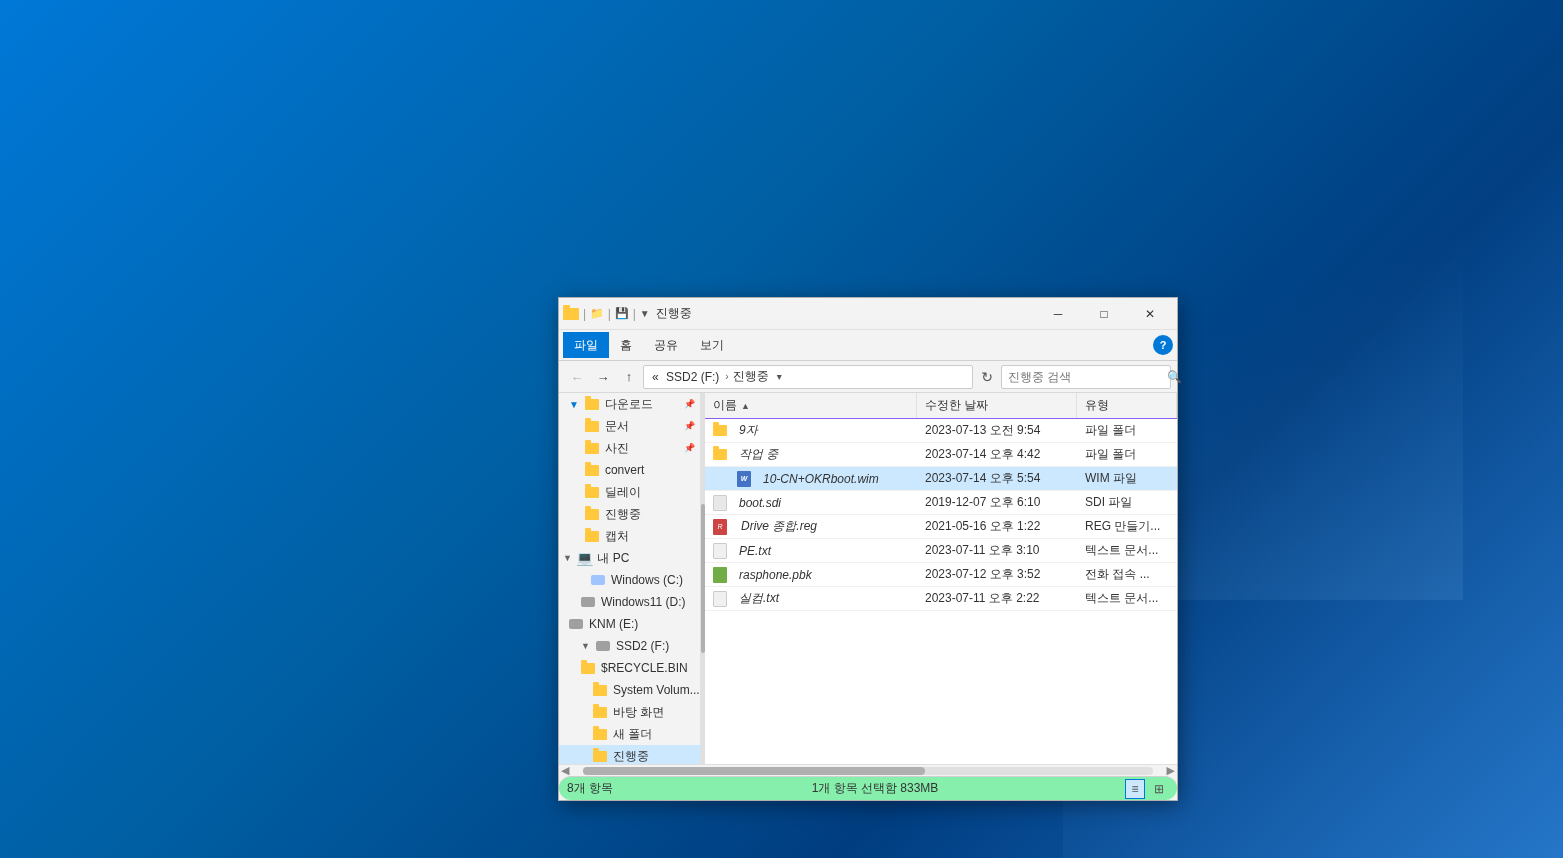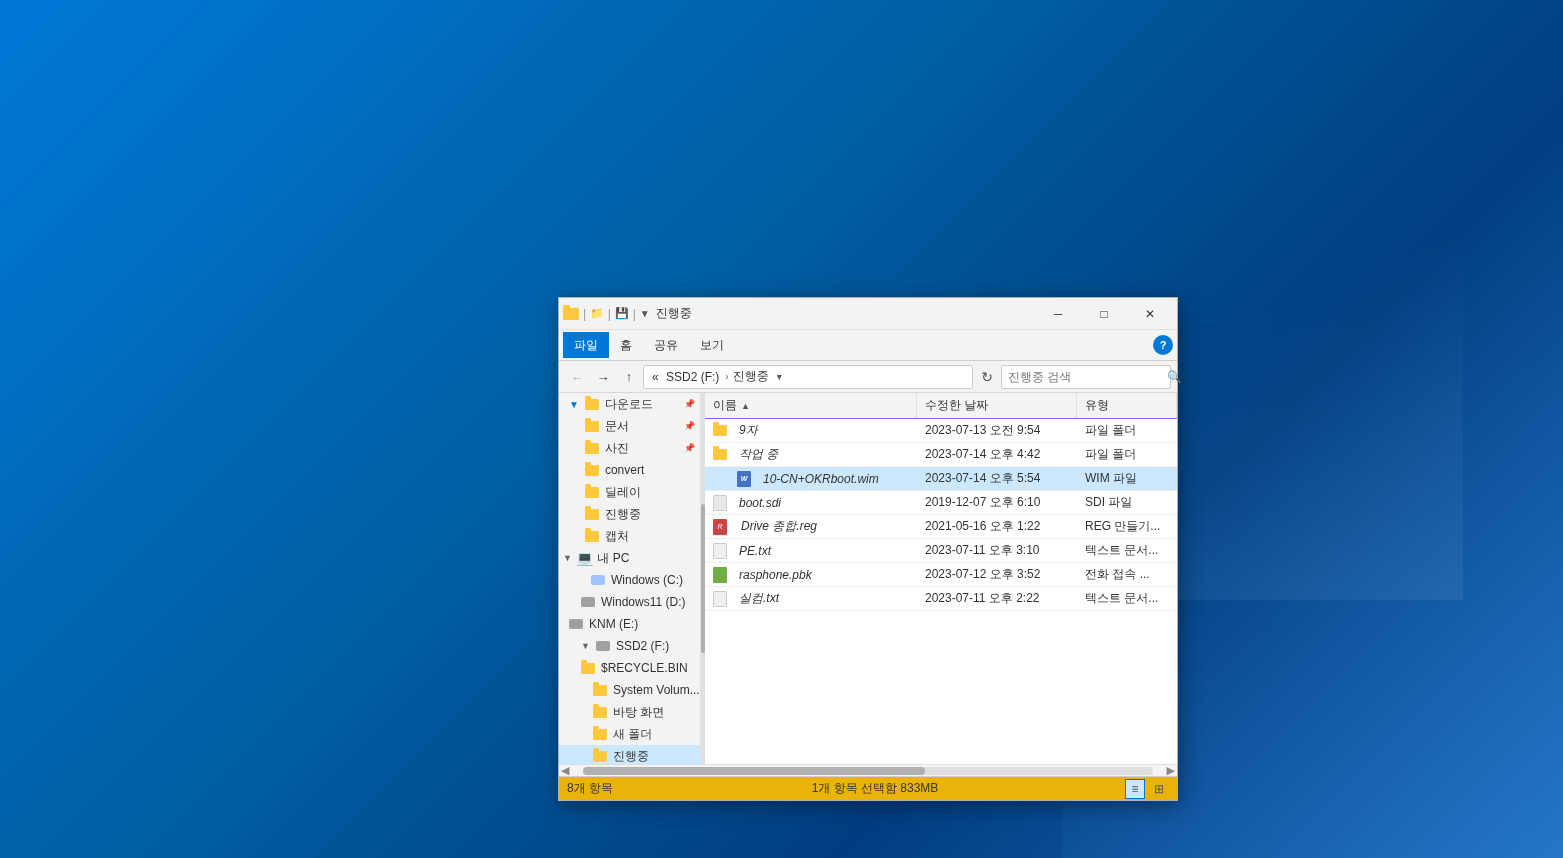--- a/index.html
+++ b/index.html
@@ -445,27 +445,28 @@
       height: 8px;
       background: #b0b0b0;
       border-radius: 4px;
     }
 
     
     .status-bar {
       display: flex;
       align-items: center;
       height: 24px;
-      background: #eab308;
+      background: #86efac;
       border-top: 1px solid #d0d0d0;
       padding: 0 8px;
       font-size: 12px;
       color: #333;
       flex-shrink: 0;
       justify-content: space-between;
+      border-radius: 12px;
     }
     .status-right {
       display: flex;
       align-items: center;
       gap: 4px;
     }
     .view-btn {
       width: 20px;
       height: 20px;
       display: flex;

